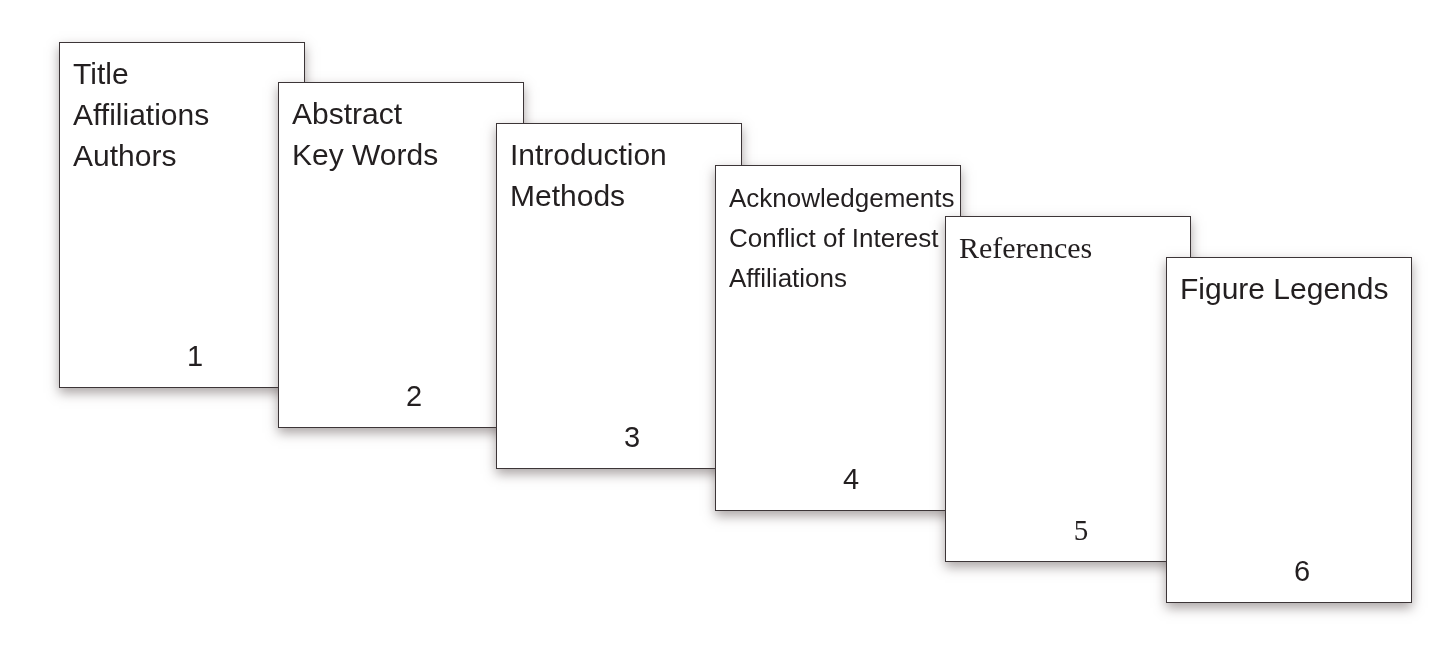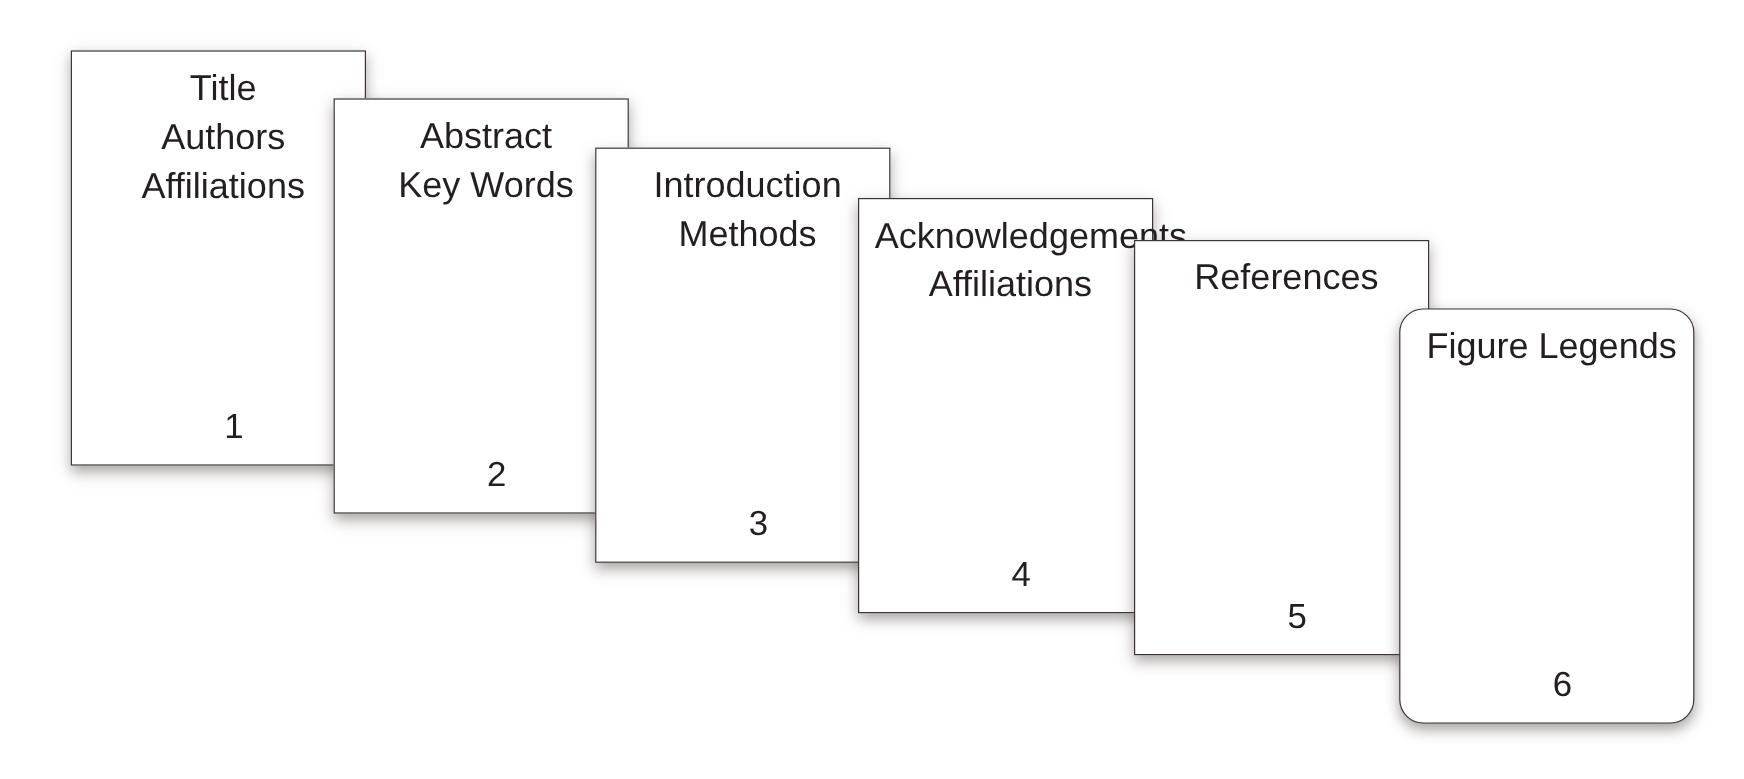--- a/index.html
+++ b/index.html
@@ -26,53 +26,52 @@
     color: #231f20;
   }
   .page .content {
     position: absolute;
     top: 10px;
     left: 13px;
     right: 5px;
     font-size: 30px;
     line-height: 41px;
     white-space: nowrap;
-    text-align: center;
   }
   .page.small .content {
-    font-size: 30px;
+    font-size: 26px;
     line-height: 40px;
     top: 12px;
   }
   .page .num {
     position: absolute;
     bottom: 14px;
     left: 0;
     right: 0;
     text-align: center;
     font-size: 29px;
     transform: translateX(13px);
   }
   .p1 { left: 59px;   top: 42px;  z-index: 1; }
   .p2 { left: 278px;  top: 82px;  z-index: 2; text-decoration: underline; }
   .p3 { left: 496px;  top: 123px; z-index: 3; }
   .p4 { left: 715px;  top: 165px; z-index: 4; }
-  .p5 { left: 945px;  top: 200px; z-index: 5; }
-  .p6 { left: 1166px; top: 257px; z-index: 6; border-radius: 20px; }
+  .p5 { left: 945px;  top: 216px; z-index: 5; font-family: Liberation Serif, serif; }
+  .p6 { left: 1166px; top: 257px; z-index: 6; }
 </style>
 </head>
 <body>
 
 <div class="canvas">
 
   <div class="page p1">
     <div class="content">
       <div>Title</div>
+      <div>Affiliations</div>
       <div>Authors</div>
-      <div>Affiliations</div>
     </div>
     <div class="num">1</div>
   </div>
 
   <div class="page p2">
     <div class="content">
       <div>Abstract</div>
       <div>Key Words</div>
     </div>
     <div class="num">2</div>
@@ -82,20 +81,21 @@
     <div class="content">
       <div>Introduction</div>
       <div>Methods</div>
     </div>
     <div class="num">3</div>
   </div>
 
   <div class="page p4 small">
     <div class="content">
       <div>Acknowledgements</div>
+      <div>Conflict of Interest</div>
       <div>Affiliations</div>
     </div>
     <div class="num">4</div>
   </div>
 
   <div class="page p5">
     <div class="content">
       <div>References</div>
     </div>
     <div class="num">5</div>

